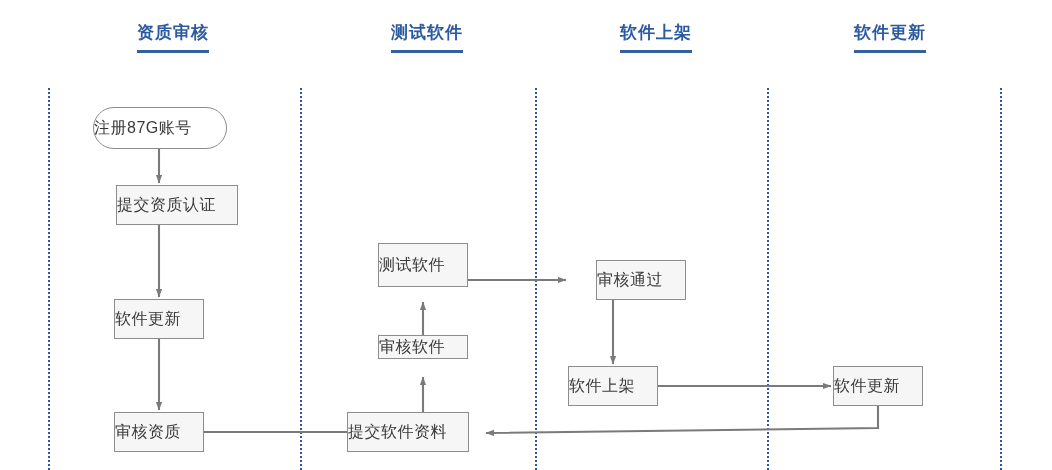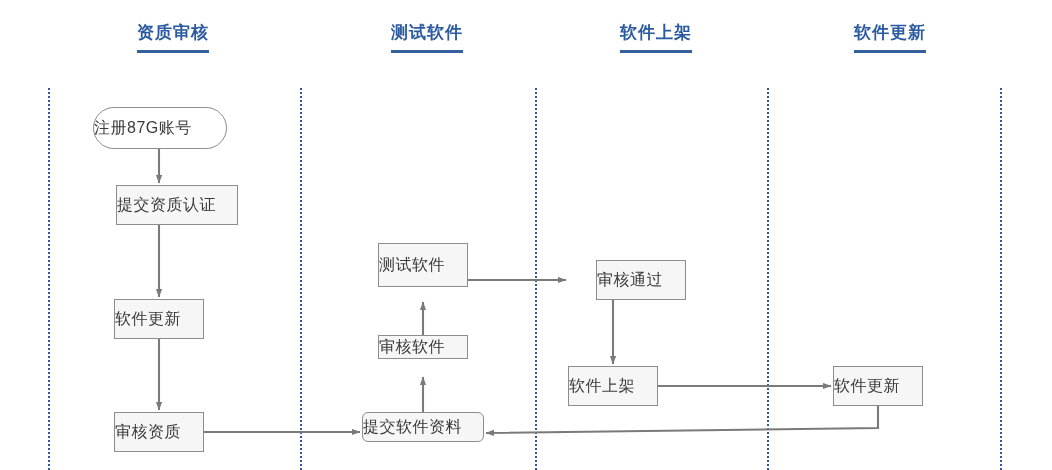--- a/index.html
+++ b/index.html
@@ -117,21 +117,21 @@
   <div class="node" style="left:98px; top:185px; width:122px; height:40px;margin-left:18px;">
     <span>提交资质认证</span>
   </div>
   <div class="node" style="left:114px; top:299px; width:90px; height:40px;">
     <span>软件更新</span>
   </div>
   <div class="node" style="left:114px; top:412px; width:90px; height:40px;">
     <span>审核资质</span>
   </div>
 
-  <div class="node" style="left:362px; top:412px; width:122px; height:30px;border-radius:6px;">
+  <div class="node" style="left:347px; top:412px; width:122px; height:40px;">
     <span>提交软件资料</span>
   </div>
   <div class="node" style="left:378px; top:335px; width:90px; height:24px;">
     <span>审核软件</span>
   </div>
   <div class="node" style="left:378px; top:243px; width:90px; height:44px;">
     <span>测试软件</span>
   </div>
 
   <div class="node" style="left:568px; top:260px; width:90px; height:40px;margin-left:28px;">

